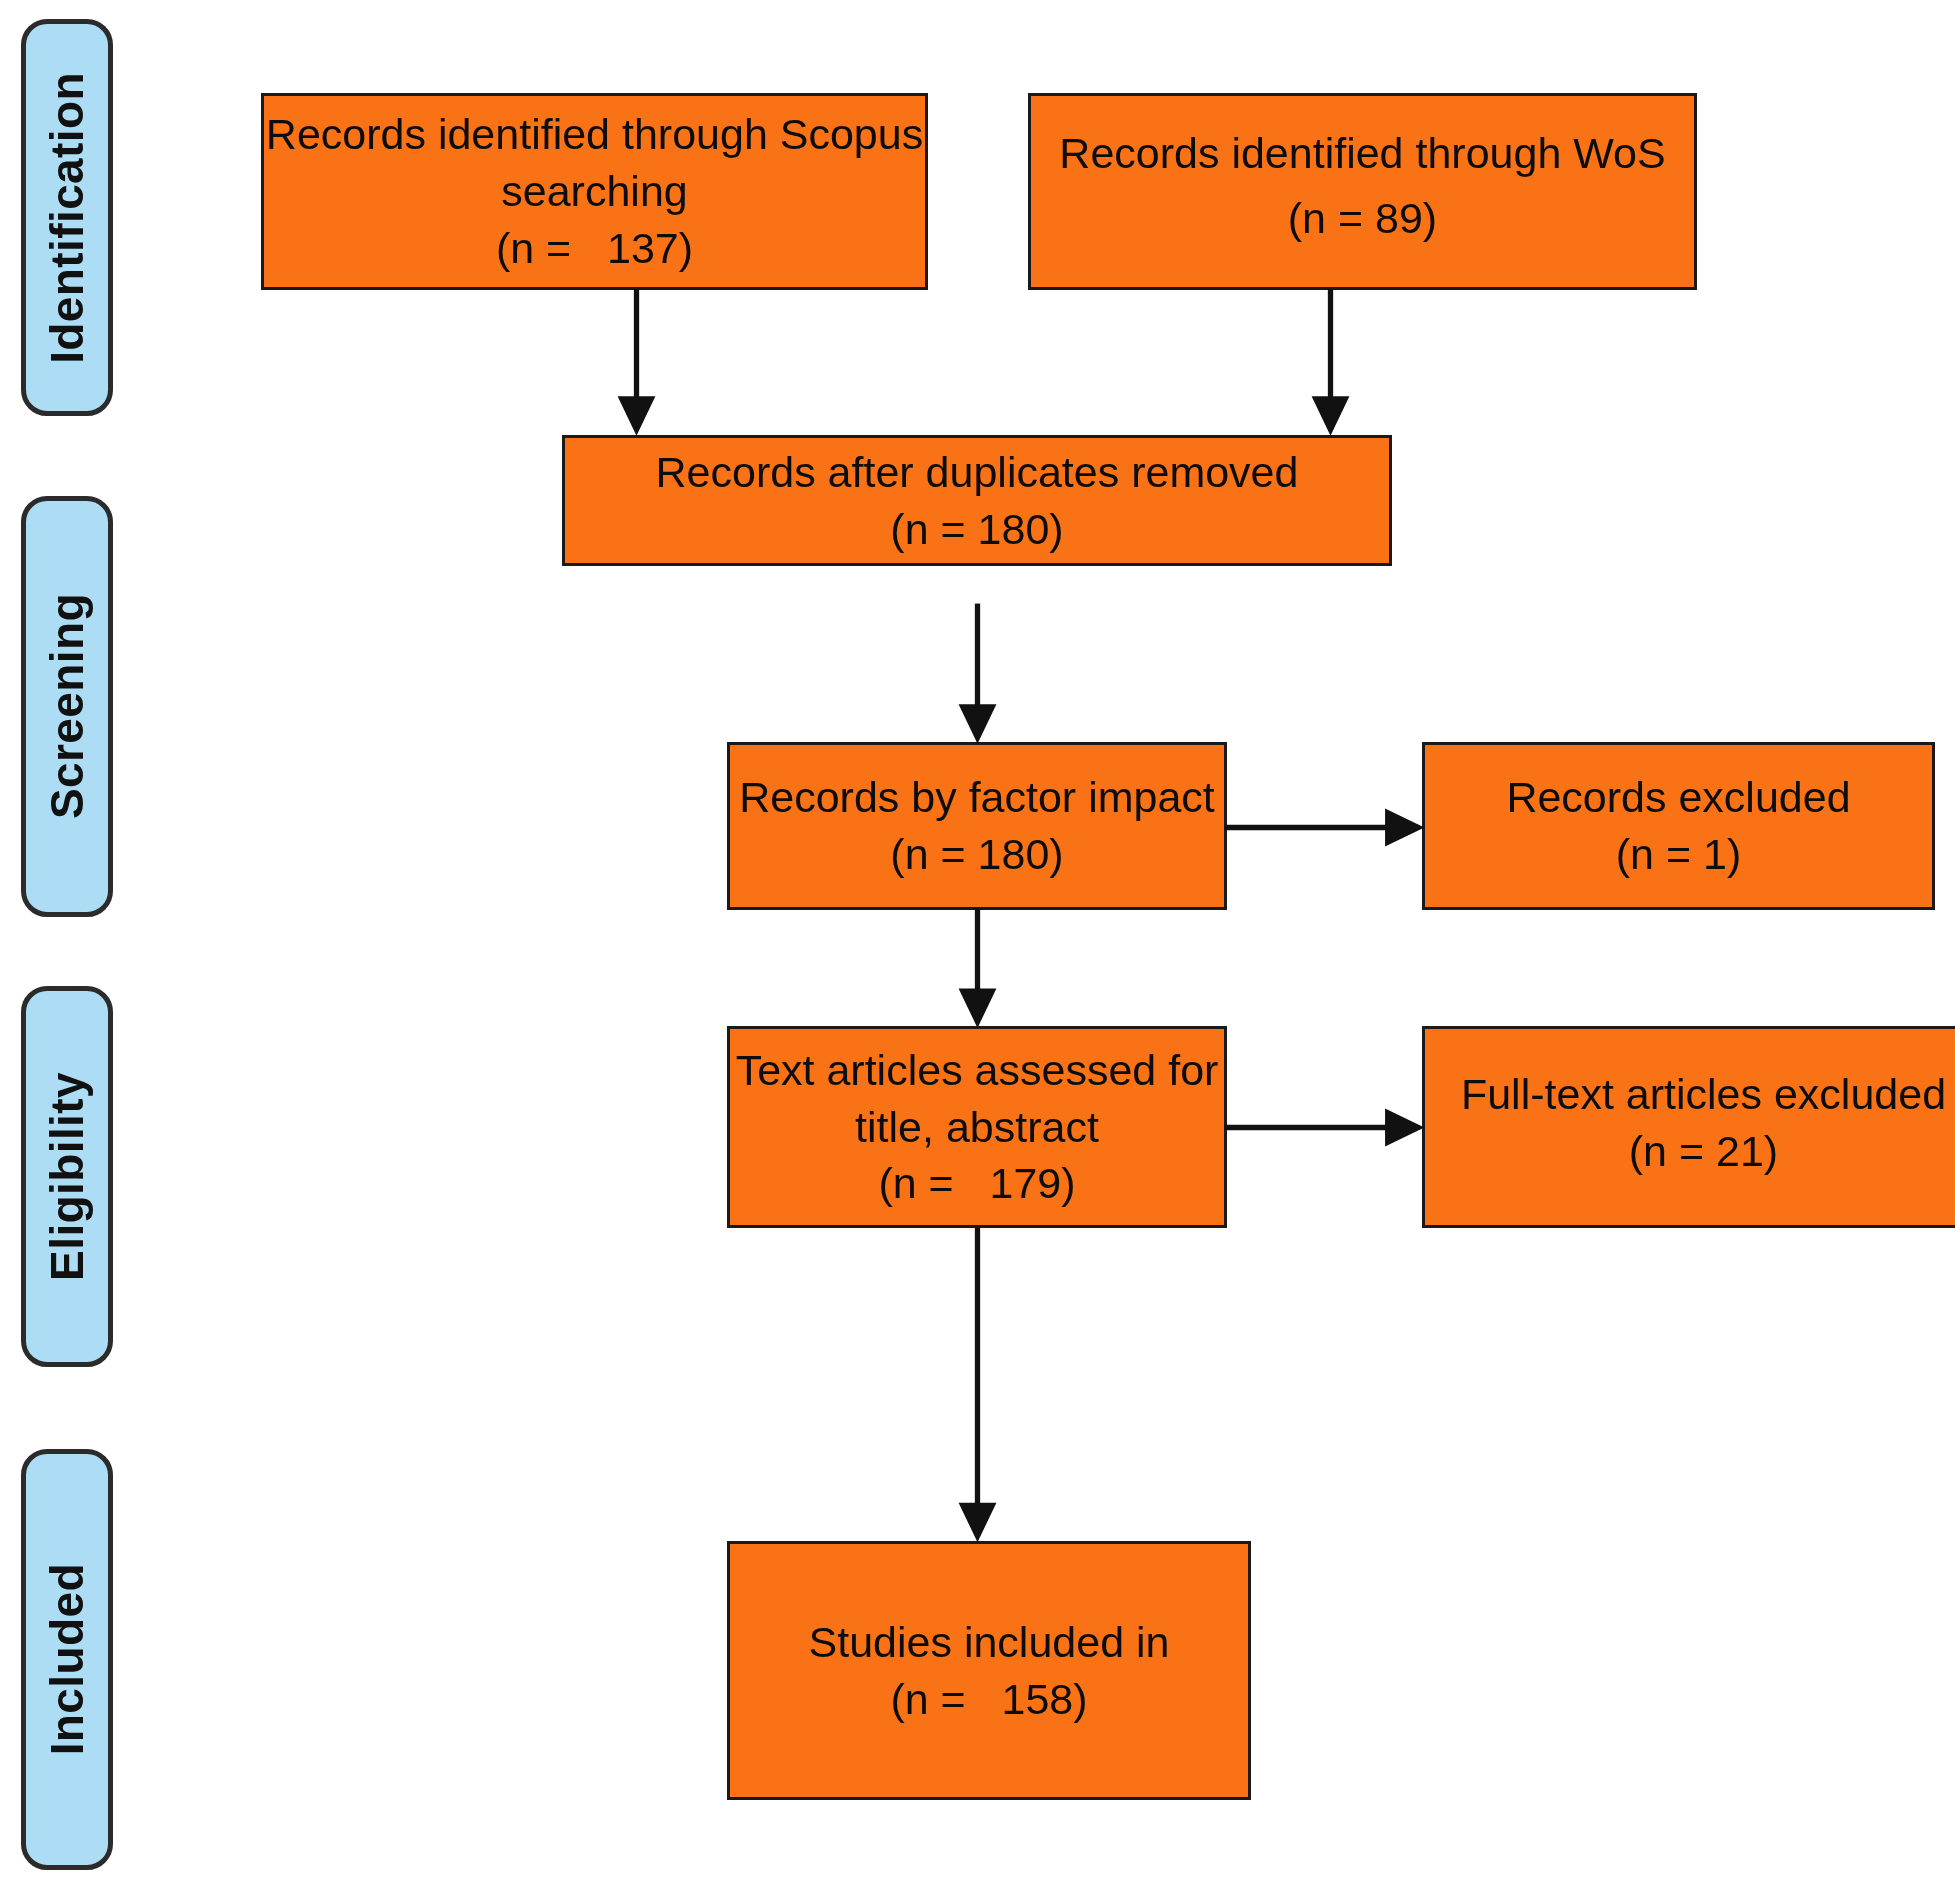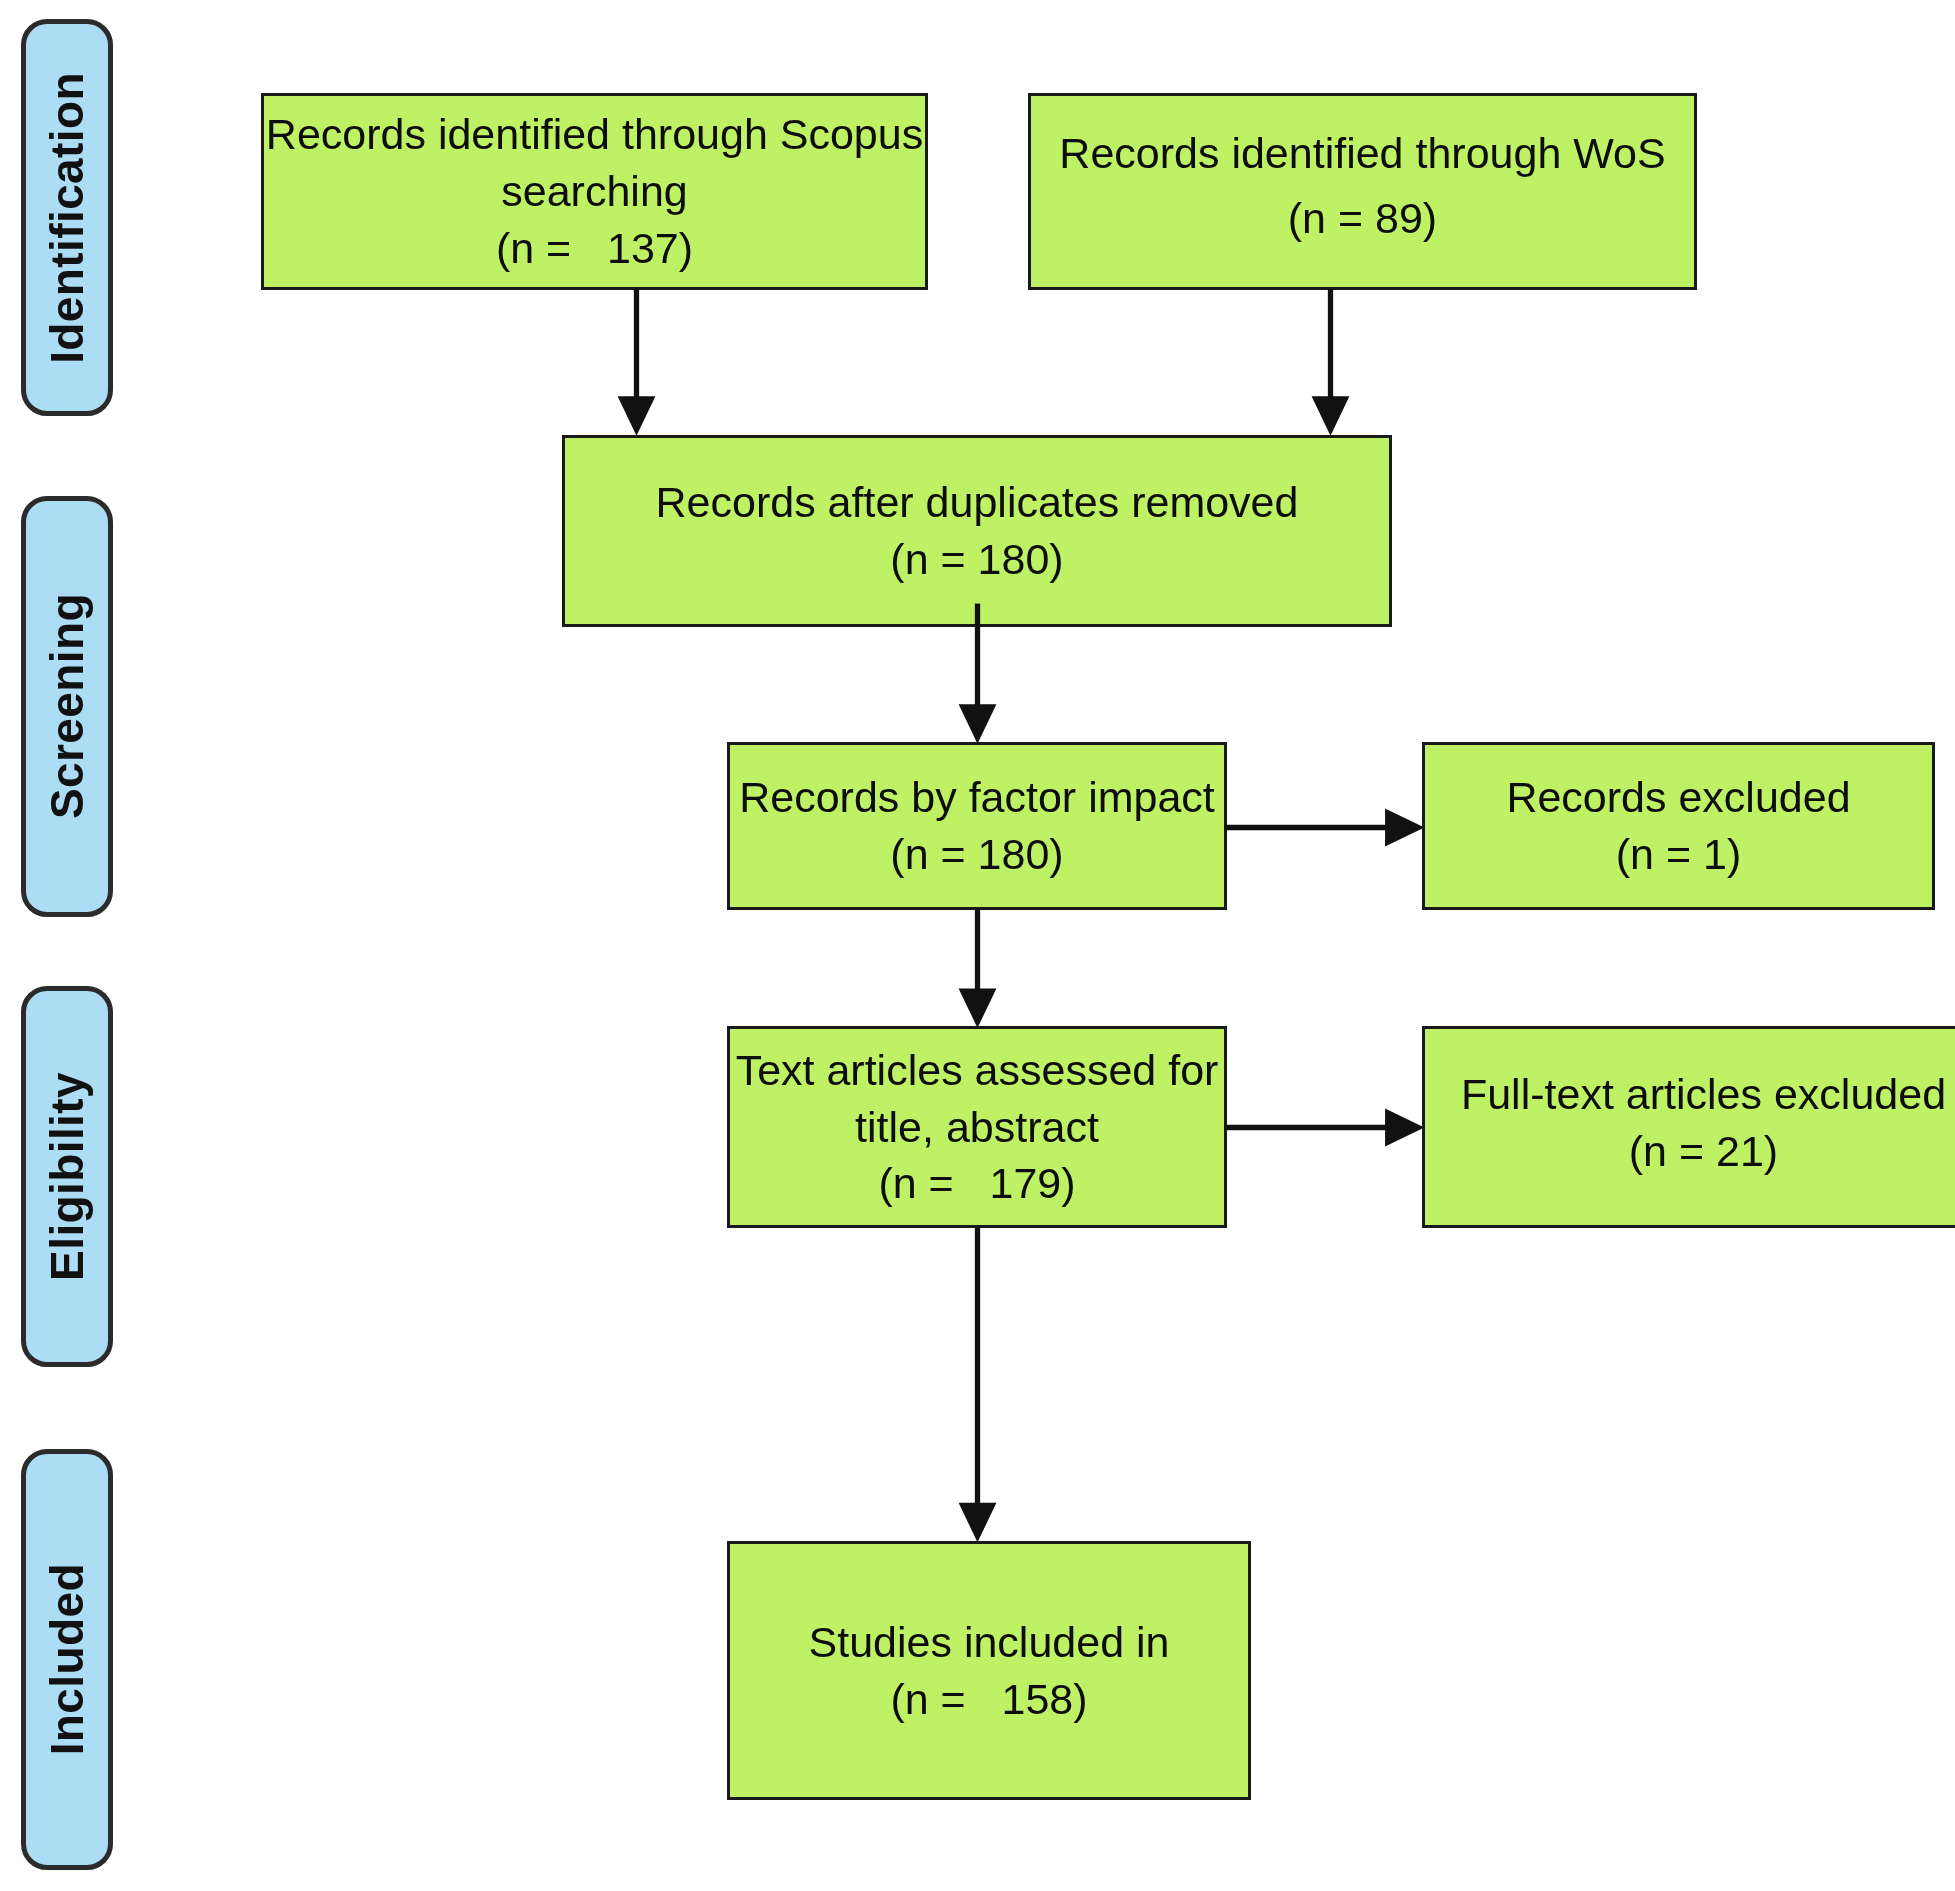--- a/index.html
+++ b/index.html
@@ -37,21 +37,21 @@
     line-height: 1;
     letter-spacing: 0.4px;
     color: #111111;
     white-space: nowrap;
   }
 
   
   .flow-box {
     position: absolute;
     box-sizing: border-box;
-    background: #bef264;
+    background: #f97316;
     border: 3.8px solid #1a1a1a;
     display: flex;
     flex-direction: column;
     align-items: center;
     justify-content: center;
     text-align: center;
     padding: 4.6px 10.7px;
   }
   .flow-box .line {
     font-family: "Liberation Sans", sans-serif;
@@ -95,21 +95,21 @@
     <div class="line">Records identified through Scopus</div>
     <div class="line">searching</div>
     <div class="line">(n =   137)</div>
   </div>
 
   <div class="flow-box" style="left:1028px; top:93px; width:669px; height:197px; justify-content:flex-start; padding-top:29px;gap:8px;">
     <div class="line">Records identified through WoS</div>
     <div class="line">(n = 89)</div>
   </div>
 
-  <div class="flow-box" style="left:562px; top:435px; width:830px; height:192px;">
+  <div class="flow-box" style="left:562px; top:435px; width:830px; height:131px;">
     <div class="line">Records after duplicates removed</div>
     <div class="line">(n = 180)</div>
   </div>
 
   <div class="flow-box" style="left:727px; top:742px; width:500px; height:168px;">
     <div class="line">Records by factor impact</div>
     <div class="line">(n = 180)</div>
   </div>
 
   <div class="flow-box" style="left:1422px; top:742px; width:513px; height:168px;">

